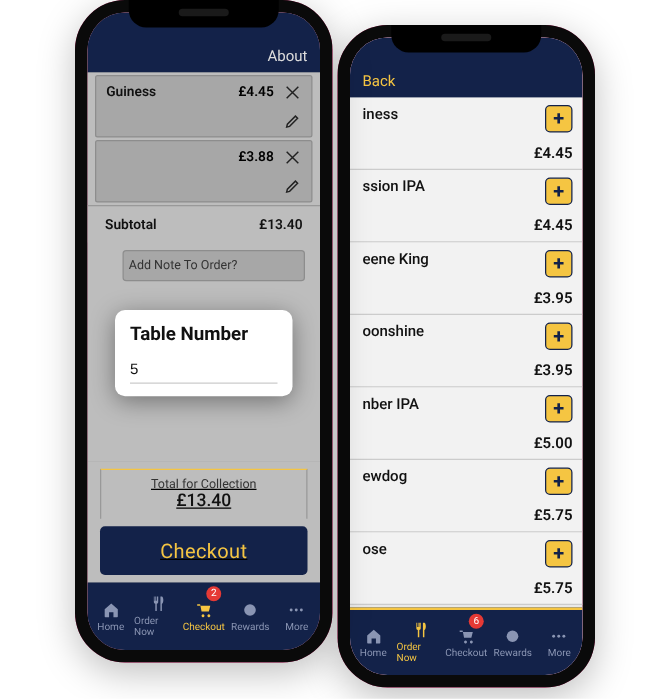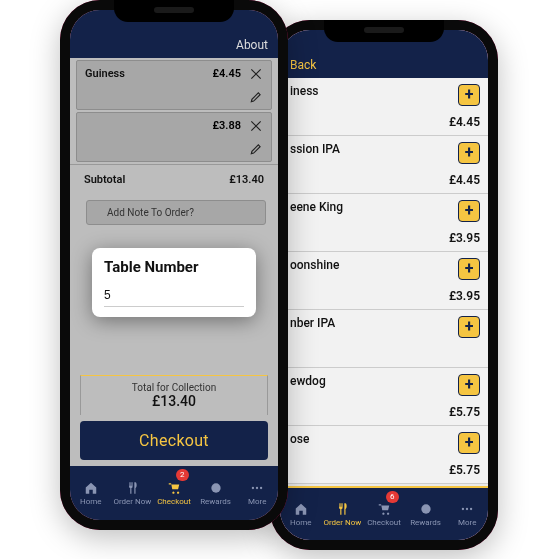--- a/index.html
+++ b/index.html
@@ -7,21 +7,21 @@
     width: 535px;
     height: 559px;
     background: #fff;
     font-family: -apple-system, BlinkMacSystemFont, "Segoe UI", Roboto, Helvetica, Arial, sans-serif;
     font-size: 12px;
     position: relative;
     overflow: hidden;
   }
   .phone {
     position: absolute;
-    width: 228px;
+    width: 206px;
     height: 530px;
     border-radius: 40px;
     background: #be185d;
     box-shadow: 0 8px 30px rgba(0,0,0,0.25), inset 0 0 0 10px #0a0a0a;
     overflow: hidden;
   }
   .phone .screen {
     position: absolute;
     top: 10px; left: 10px; right: 10px; bottom: 10px;
     border-radius: 30px;
@@ -167,32 +167,33 @@
   .front .cart-item .price { position:absolute; right:30px; top:6px; font-size:11px; font-weight:600; }
 
   .front .subtotal {
     display:flex; justify-content:space-between;
     padding:8px 14px;
     font-size:11px; font-weight:600; color:#111;
     background:#bdbdbd;
     border-top:1px solid #999;
   }
   .front .note {
-    margin:6px 12px 0 16px;
-    padding:6px 20px;
+    margin:6px 12px 0 28px;
+    padding:6px 4px;
     font-size:10px;
     color:#333;
     background:#a7a7a7;
     border:1px solid #8d8d8d;
     border-radius:3px;
   }
 
   .front .footer {
     background:#bdbdbd;
     padding:6px 10px 0 10px;
+    text-decoration:underline;
   }
   .front .total-box {
     background:#bdbdbd;
     text-align:center;
     font-size:10px;
     color:#333;
     padding:6px 0;
     border:1px solid #999;
     border-bottom:none;
     border-top:1px solid #f5c542;
@@ -288,20 +289,23 @@
       <div class="item">
         <span class="name">oonshine</span>
         <span class="plus">+</span>
         <div class="row2">
             <span class="price">£3.95</span>
           </div>
       </div>
       <div class="item">
         <span class="name">nber IPA</span>
         <span class="plus">+</span>
+        <div class="row2">
+            <span class="price">£5.00</span>
+          </div>
       </div>
       <div class="item">
         <span class="name">ewdog</span>
         <span class="plus">+</span>
         <div class="row2">
             <span class="price">£5.75</span>
           </div>
       </div>
       <div class="item">
         <span class="name">ose</span>

